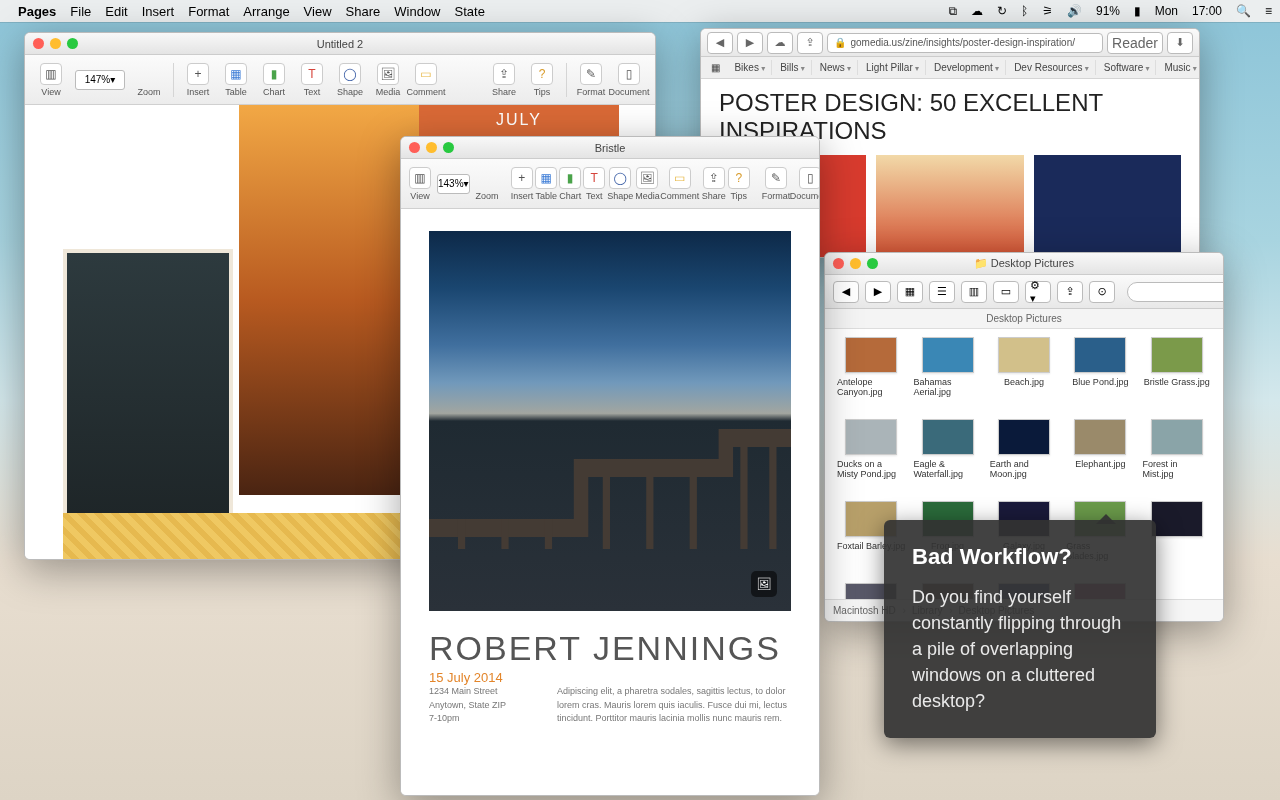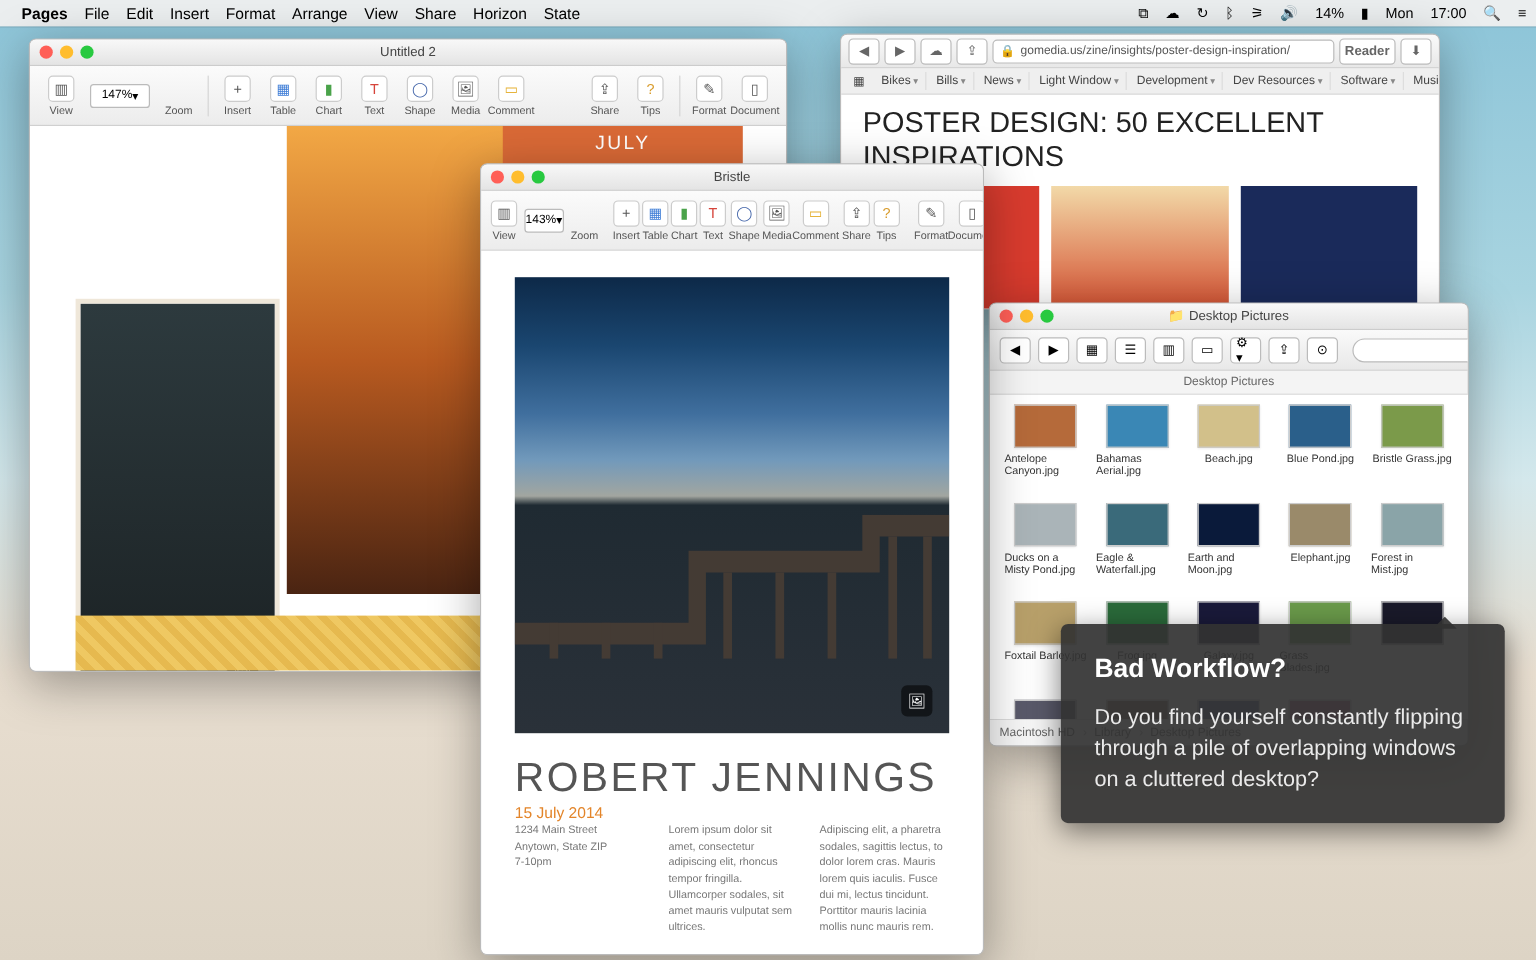--- a/index.html
+++ b/index.html
@@ -45,21 +45,21 @@
 .finder-search{ height:20px; border:1px solid #bbb; border-radius:10px; background:#fff; width:160px; font-size:10px; padding:0 8px; color:#999;}
 .finder-header{ height:20px; background:#f4f4f4; border-bottom:1px solid #ddd; font-size:10px; color:#666; text-align:center; line-height:20px;}
 .finder-grid{ padding:8px 12px; display:grid; grid-template-columns: repeat(5, 1fr); gap:22px 8px; background:#fff; overflow:auto;}
 .ficon{ display:flex; flex-direction:column; align-items:center; font-size:9px; color:#333; gap:4px;}
 .ficon .thumb{ width:52px; height:36px; border:1px solid #ccc; background:linear-gradient(#c2d4da,#90a8b4); box-shadow:0 1px 2px rgba(0,0,0,.1);}
 .pathbar{ height:22px; border-top:1px solid #ddd; background:#f6f6f6; font-size:10px; color:#666; display:flex; align-items:center; gap:6px; padding:0 8px;}
 .pathbar span:after{content:" ›"; color:#aaa; margin-left:4px;}
 .pathbar span:last-child:after{content:"";}
 
 
-.popup{ position:absolute; background:rgba(50,50,50,0.92); color:#eaeaea; padding:24px 28px; width:370px; border-radius:6px; box-shadow:0 6px 24px rgba(0,0,0,0.5);}
+.popup{ position:absolute; background:rgba(50,50,50,0.92); color:#eaeaea; padding:24px 28px; width:272px; border-radius:6px; box-shadow:0 6px 24px rgba(0,0,0,0.5);}
 .popup:before{ content:""; position:absolute; top:-16px; right:40px; border:10px solid transparent; border-bottom-color:rgba(50,50,50,0.92);}
 .popup h2{ font-size:22px; font-weight:600; margin-bottom:14px; color:#fff;}
 .popup p{ font-size:18px; font-weight:300; line-height:1.45;}
 
 
 .doc2 .name{ font-size:34px; font-weight:200; letter-spacing:2px; color:#555; margin:18px 0 2px;}
 .doc2 .date{ color:#e3852a; font-size:13px; display:block;}
 .doc2 .cols{ display:flex; gap:18px; font-size:9px; color:#777; line-height:1.5;}
 .doc2 .cols .c1{ width:110px;}
 .doc2 .cols .c2,.doc2 .cols .c3{ flex:1;}
@@ -84,58 +84,58 @@
 <div class="menubar">
   <span class="apple"></span>
   <b class="menu-item">Pages</b>
   <span class="menu-item">File</span>
   <span class="menu-item">Edit</span>
   <span class="menu-item">Insert</span>
   <span class="menu-item">Format</span>
   <span class="menu-item">Arrange</span>
   <span class="menu-item">View</span>
   <span class="menu-item">Share</span>
-  <span class="menu-item">Horizon</span>
+  <span class="menu-item">Window</span>
   <span class="menu-item">State</span>
   <span class="spacer"></span>
   <div class="right-area">
     <span>⧉</span>
     <span>☁</span>
     <span>↻</span>
     <span>ᛒ</span>
     <span>⚞</span>
     <span>🔊</span>
-    <span>14%</span>
+    <span>91%</span>
     <span>▮</span>
     <span>Mon</span>
     <span>17:00</span>
     <span>🔍</span>
     <span>≡</span>
   </div>
 </div>
 
 <div class="win" style="top:28px; left:700px; width:500px; height:230px;">
   <div class="safari-toolbar">
     <span class="ftbtn">◀</span>
     <span class="ftbtn">▶</span>
     <span class="ftbtn">☁</span>
     <span class="ftbtn">⇪</span>
     <div class="urlbar">
         <span style="margin-right:4px;">🔒</span>
         <span>gomedia.us/zine/insights/poster-design-inspiration/</span>
       </div>
-    <span class="ftbtn" style="font-size:11px;font-weight:bold;">Reader</span>
+    <span class="ftbtn" style="font-size:14px;">Reader</span>
     <span class="ftbtn">⬇</span>
   </div>
   <div class="bookmark-bar">
     <span style="padding:2px 6px;">▦</span>
     <span class="bk">Bikes</span>
     <span class="bk">Bills</span>
     <span class="bk">News</span>
-    <span class="bk">Light Window</span>
+    <span class="bk">Light Pillar</span>
     <span class="bk">Development</span>
     <span class="bk">Dev Resources</span>
     <span class="bk">Software</span>
     <span class="bk">Music</span>
 
   </div>
   <div style="background:#fff; padding:10px 18px;">
     <div style="font-family: Impact, 'Arial Black', sans-serif; font-size:24px; letter-spacing:0px; color:#222;">POSTER DESIGN: 50 EXCELLENT INSPIRATIONS</div>
     <div style="display:flex; gap:10px; margin-top:10px;">
       <div style="flex:1;height:110px;background:#d83b2e;"></div>
@@ -417,21 +417,20 @@
       <div class="svgbadge">🖼</div>
     </div>
     <div class="name">ROBERT JENNINGS</div>
     <span class="date">15 July 2014</span>
     <div class="cols">
       <div class="c1">
         <div>1234 Main Street</div>
         <div>Anytown, State ZIP</div>
         <div>7-10pm</div>
       </div>
-      <div class="c2">Lorem ipsum dolor sit amet, consectetur adipiscing elit, rhoncus tempor fringilla. Ullamcorper sodales, sit amet mauris vulputat sem ultrices.</div>
       <div class="c3">Adipiscing elit, a pharetra sodales, sagittis lectus, to dolor lorem cras. Mauris lorem quis iaculis. Fusce dui mi, lectus tincidunt. Porttitor mauris lacinia mollis nunc mauris rem.</div>
     </div>
   </div>
 </div>
 
 <div class="popup" style="top:520px; left:884px;">
   <h2>Bad Workflow?</h2>
   <p>Do you find yourself constantly flipping through a pile of overlapping windows on a cluttered desktop?</p>
 </div>
 

